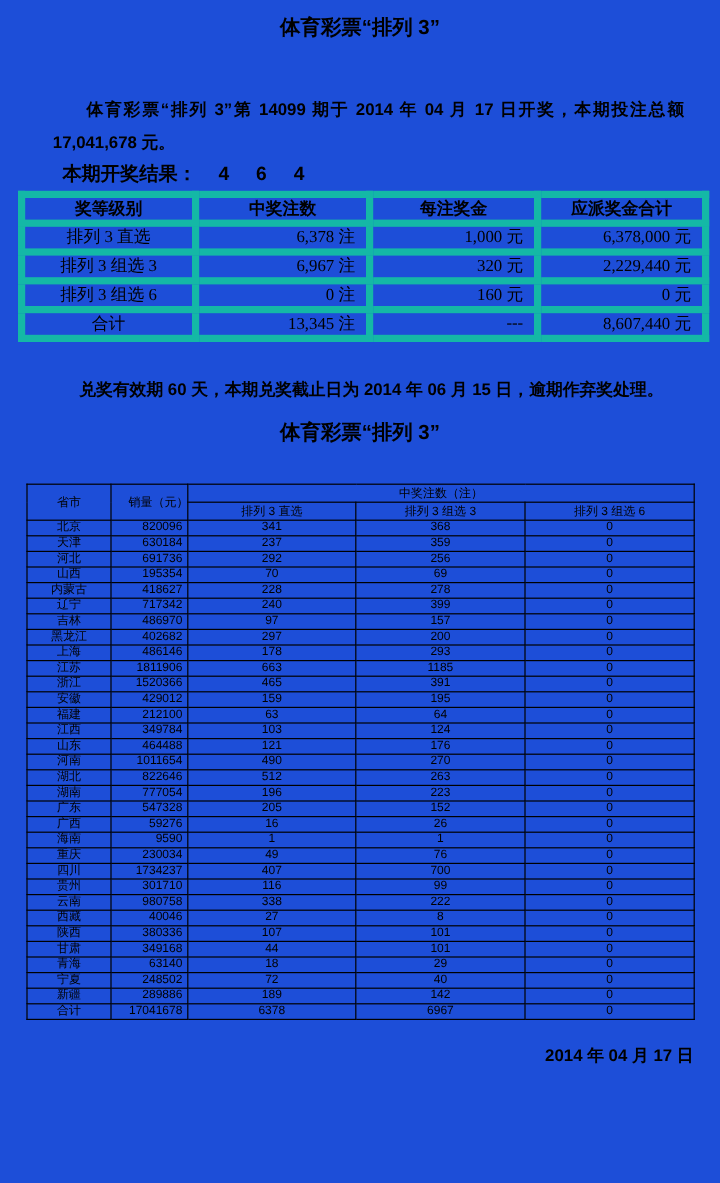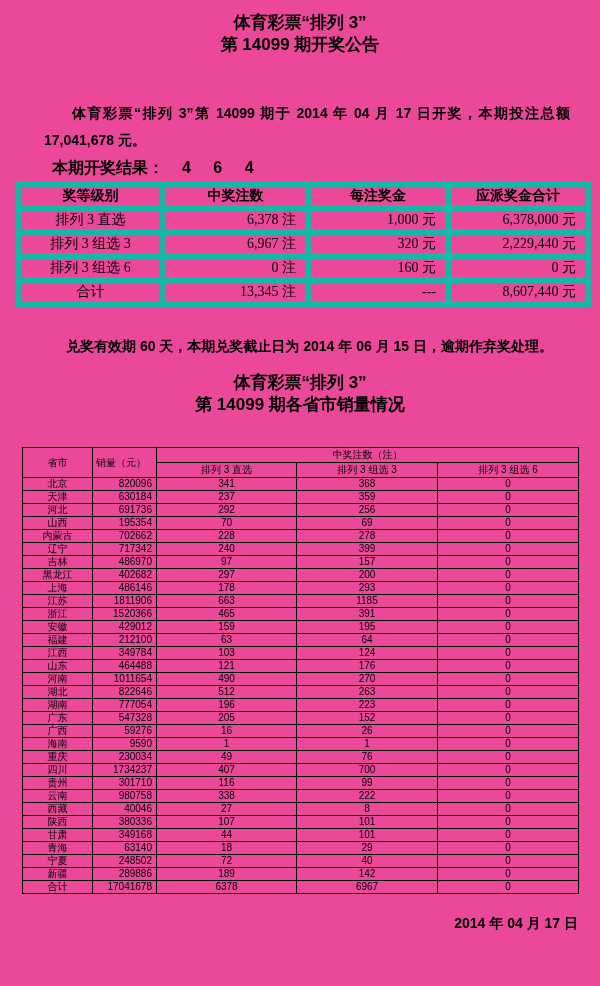--- a/index.html
+++ b/index.html
@@ -2,21 +2,21 @@
 <html><head>
 <meta charset="utf-8">
 <style>
   * { margin: 0; padding: 0; box-sizing: border-box; }
   html, body { background: #ffffff; }
   body {
     width: 600px; height: 986px; overflow: hidden;
     font-family: "Liberation Sans", "DejaVu Sans", sans-serif;
     color: #000000;
   }
-  .doc { position: relative; width: 600px; height: 986px; background: #ec4899; }
+  .doc { position: relative; width: 600px; height: 986px; background: #1d4ed8; }
 
   
   .title-block { text-align: center; font-weight: bold; font-size: 17px; line-height: 22px; }
   .title-block-1 { padding-top: 12px; }
   .title-block-2 { margin-top: 12px; }
 
   
   .para {
     margin: 0 30px 0 38px; font-size: 14px; line-height: 27px;
     font-weight: bold; text-align: justify;
@@ -36,38 +36,37 @@
   .prize-table tbody td { font-family: "Liberation Serif", "DejaVu Serif", serif; font-weight: normal; }
   .prize-table tbody td:nth-child(1) { text-align: center; }
   .prize-table tbody td:nth-child(2),
   .prize-table tbody td:nth-child(3),
   .prize-table tbody td:nth-child(4) { text-align: right; padding-right: 9px; }
 
   
   .sales-table { margin-left: 22px; margin-top: 31px; width: 556px; }
   .sales-table th, .sales-table td { border: 1px solid #000; font-size: 10px; font-weight: normal; overflow: hidden; white-space: nowrap; }
   .sales-table thead th { height: 15px; text-align: center; }
-  .sales-table thead th.h-sales { text-align: left; padding-left: 3px; }
+  .sales-table thead th.h-sales { text-align: left; padding-left: 14px; }
   .sales-table tbody td { height: 12px; line-height: 12px; text-align: center; }
   .sales-table tbody td:nth-child(2) { text-align: right; padding-right: 4px; }
 
   
   .footer-date {
     width: 578px; margin-top: 19px; text-align: right;
     font-size: 14px; font-weight: bold; line-height: 20px;
   }
 </style>
 </head>
 <body>
 
 <div class="doc">
 
   <div class="title-block title-block-1">
     <div>体育彩票“排列 3”</div>
-    <div>第 14099 期开奖公告</div>
   </div>
 
   <p class="para para-indent intro">体育彩票“排列 3”第 14099 期于 2014 年 04 月 17 日开奖，本期投注总额 17,041,678 元。</p>
 
   <p class="result-line">
     <span>本期开奖结果：</span><span class="result-numbers">4 6 4</span>
   </p>
 
 
   <table class="prize-table">
@@ -110,21 +109,20 @@
           <td>---</td>
           <td>8,607,440 元</td>
         </tr>
       </tbody>
   </table>
 
   <p class="para para-indent notice">兑奖有效期 60 天，本期兑奖截止日为 2014 年 06 月 15 日，逾期作弃奖处理。</p>
 
   <div class="title-block title-block-2">
     <div>体育彩票“排列 3”</div>
-    <div>第 14099 期各省市销量情况</div>
   </div>
 
   <table class="sales-table">
     <colgroup>
       <col style="width:70px">
         <col style="width:64px">
         <col style="width:140px">
         <col style="width:141px">
         <col style="width:141px">
     </colgroup>
@@ -164,21 +162,21 @@
         </tr>
         <tr>
           <td>山西</td>
           <td>195354</td>
           <td>70</td>
           <td>69</td>
           <td>0</td>
         </tr>
         <tr>
           <td>内蒙古</td>
-          <td>702662</td>
+          <td>418627</td>
           <td>228</td>
           <td>278</td>
           <td>0</td>
         </tr>
         <tr>
           <td>辽宁</td>
           <td>717342</td>
           <td>240</td>
           <td>399</td>
           <td>0</td>

